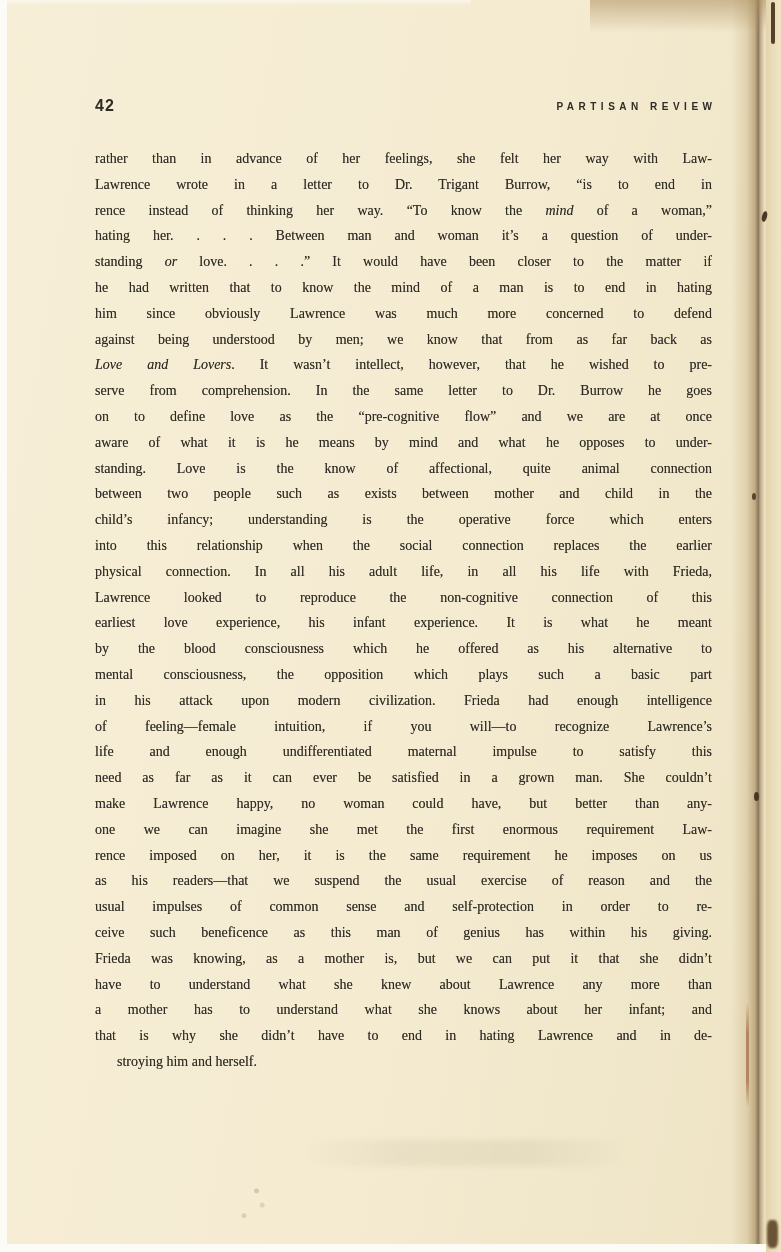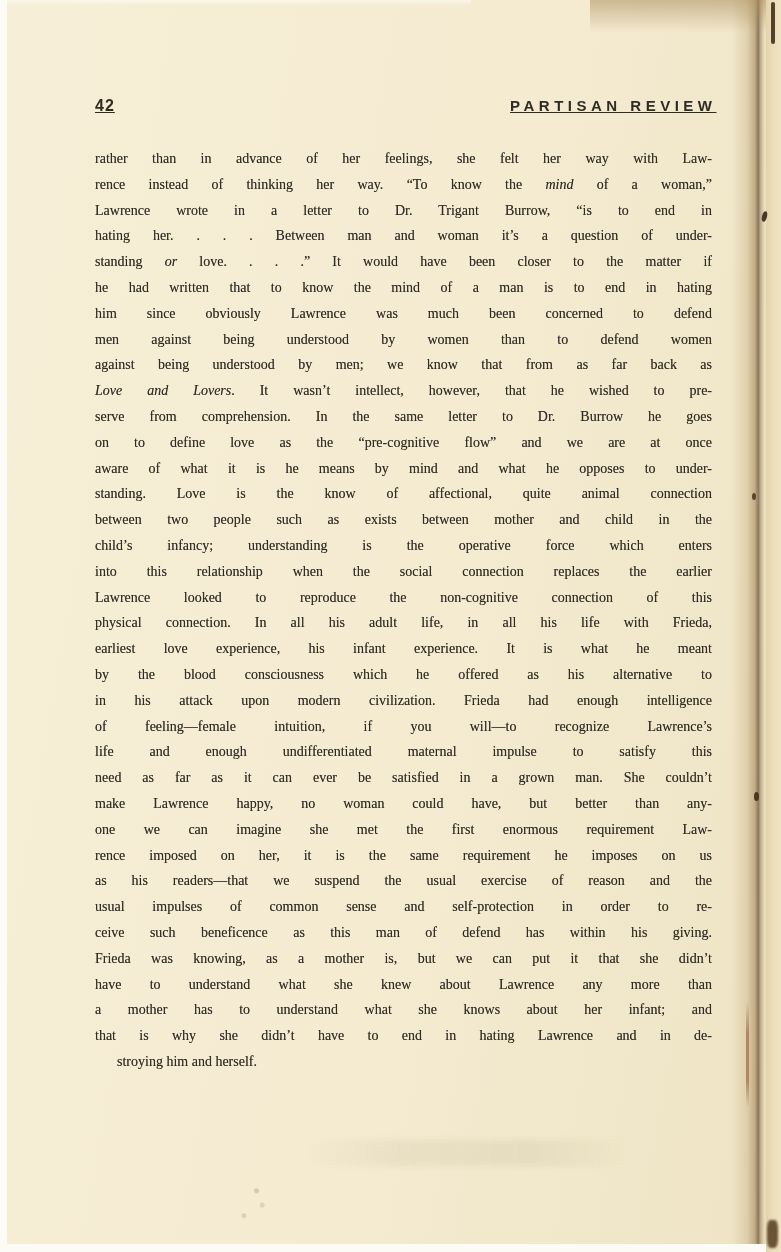--- a/index.html
+++ b/index.html
@@ -72,25 +72,25 @@
   }
   .ghost-showthrough {
     position: absolute; left: 300px; top: 1140px; width: 330px; height: 26px;
     background: linear-gradient(to right, rgba(150,140,105,0) 0%, rgba(150,140,105,0.10) 30%, rgba(150,140,105,0.12) 70%, rgba(150,140,105,0) 100%);
     filter: blur(3px);
   }
 
   
   .running-head {
     position: absolute; left: 88px; top: 97px; width: 617px;
-    display: flex; justify-content: space-between; align-items: flex-start;
-    font-family: "Liberation Sans", sans-serif; font-weight: bold; color: var(--ink); text-decoration: underline;
+    display: flex; justify-content: space-between; align-items: center;
+    font-family: "Liberation Sans", sans-serif; font-weight: bold; color: var(--ink);
   }
   .page-number { font-size: 16px; letter-spacing: 1px; }
-  .journal-title { font-size: 15px; letter-spacing: 4.5px; margin-right: -4.5px; }
+  .journal-title { font-size: 10px; letter-spacing: 4.5px; margin-right: -4.5px; }
 
   
   .body-text {
     position: absolute; left: 88px; top: 146px; width: 617px;
     font-size: 14px; line-height: 25.8px; color: var(--ink);
     text-shadow: 0 0 0.4px rgba(55,50,40,0.55);
   }
   .line { text-align: justify; text-align-last: justify; white-space: normal; }
   .line.last { text-align-last: left; margin-left: 22px; }
   .line em { font-style: italic; }
@@ -104,50 +104,50 @@
 
 <div class="photo">
 
   <div class="page">
     <div class="running-head">
       <span class="page-number">42</span>
       <span class="journal-title">PARTISAN REVIEW</span>
     </div>
     <div class="body-text">
         <div class="line"><span>rather than in advance of her feelings, she felt her way with Law-</span></div>
+        <div class="line"><span>Lawrence wrote in a letter to Dr. Trigant Burrow, “is to end in</span></div>
         <div class="line"><span>rence instead of thinking her way. “To know the </span><em>mind</em><span> of a woman,”</span></div>
-        <div class="line"><span>Lawrence wrote in a letter to Dr. Trigant Burrow, “is to end in</span></div>
         <div class="line"><span>hating her. . . . Between man and woman it’s a question of under-</span></div>
         <div class="line"><span>standing </span><em>or</em><span> love. . . .” It would have been closer to the matter if</span></div>
         <div class="line"><span>he had written that to know the mind of a man is to end in hating</span></div>
-        <div class="line"><span>him since obviously Lawrence was much been concerned to defend</span></div>
-        <div class="line"><span>men against being understood by women than to defend women</span></div>
+        <div class="line"><span>him since obviously Lawrence was much more concerned to defend</span></div>
         <div class="line"><span>against being understood by men; we know that from as far back as</span></div>
         <div class="line"><em>Love and Lovers</em><span>. It wasn’t intellect, however, that he wished to pre-</span></div>
         <div class="line"><span>serve from comprehension. In the same letter to Dr. Burrow he goes</span></div>
         <div class="line"><span>on to define love as the “pre-cognitive flow” and we are at once</span></div>
         <div class="line"><span>aware of what it is he means by mind and what he opposes to under-</span></div>
         <div class="line"><span>standing. Love is the know of affectional, quite animal connection</span></div>
         <div class="line"><span>between two people such as exists between mother and child in the</span></div>
         <div class="line"><span>child’s infancy; understanding is the operative force which enters</span></div>
         <div class="line"><span>into this relationship when the social connection replaces the earlier</span></div>
+        <div class="line"><span>physical connection. In all his adult life, in all his life with Frieda,</span></div>
         <div class="line"><span>Lawrence looked to reproduce the non-cognitive connection of this</span></div>
-        <div class="line"><span>physical connection. In all his adult life, in all his life with Frieda,</span></div>
         <div class="line"><span>earliest love experience, his infant experience. It is what he meant</span></div>
         <div class="line"><span>by the blood consciousness which he offered as his alternative to</span></div>
+        <div class="line"><span>mental consciousness, the opposition which plays such a basic part</span></div>
         <div class="line"><span>in his attack upon modern civilization. Frieda had enough intelligence</span></div>
         <div class="line"><span>of feeling—female intuition, if you will—to recognize Lawrence’s</span></div>
         <div class="line"><span>life and enough undifferentiated maternal impulse to satisfy this</span></div>
         <div class="line"><span>need as far as it can ever be satisfied in a grown man. She couldn’t</span></div>
         <div class="line"><span>make Lawrence happy, no woman could have, but better than any-</span></div>
         <div class="line"><span>one we can imagine she met the first enormous requirement Law-</span></div>
         <div class="line"><span>rence imposed on her, it is the same requirement he imposes on us</span></div>
         <div class="line"><span>as his readers—that we suspend the usual exercise of reason and the</span></div>
         <div class="line"><span>usual impulses of common sense and self-protection in order to re-</span></div>
-        <div class="line"><span>ceive such beneficence as this man of defend has within his giving.</span></div>
+        <div class="line"><span>ceive such beneficence as this man of genius has within his giving.</span></div>
         <div class="line"><span>Frieda was knowing, as a mother is, but we can put it that she didn’t</span></div>
         <div class="line"><span>have to understand what she knew about Lawrence any more than</span></div>
         <div class="line"><span>a mother has to understand what she knows about her infant; and</span></div>
         <div class="line"><span>that is why she didn’t have to end in hating Lawrence and in de-</span></div>
         <div class="line last"><span>stroying him and herself.</span></div>
       </div>
   </div>
 
   <div class="edge-crease"></div>
   <div class="adjacent-page"></div>

